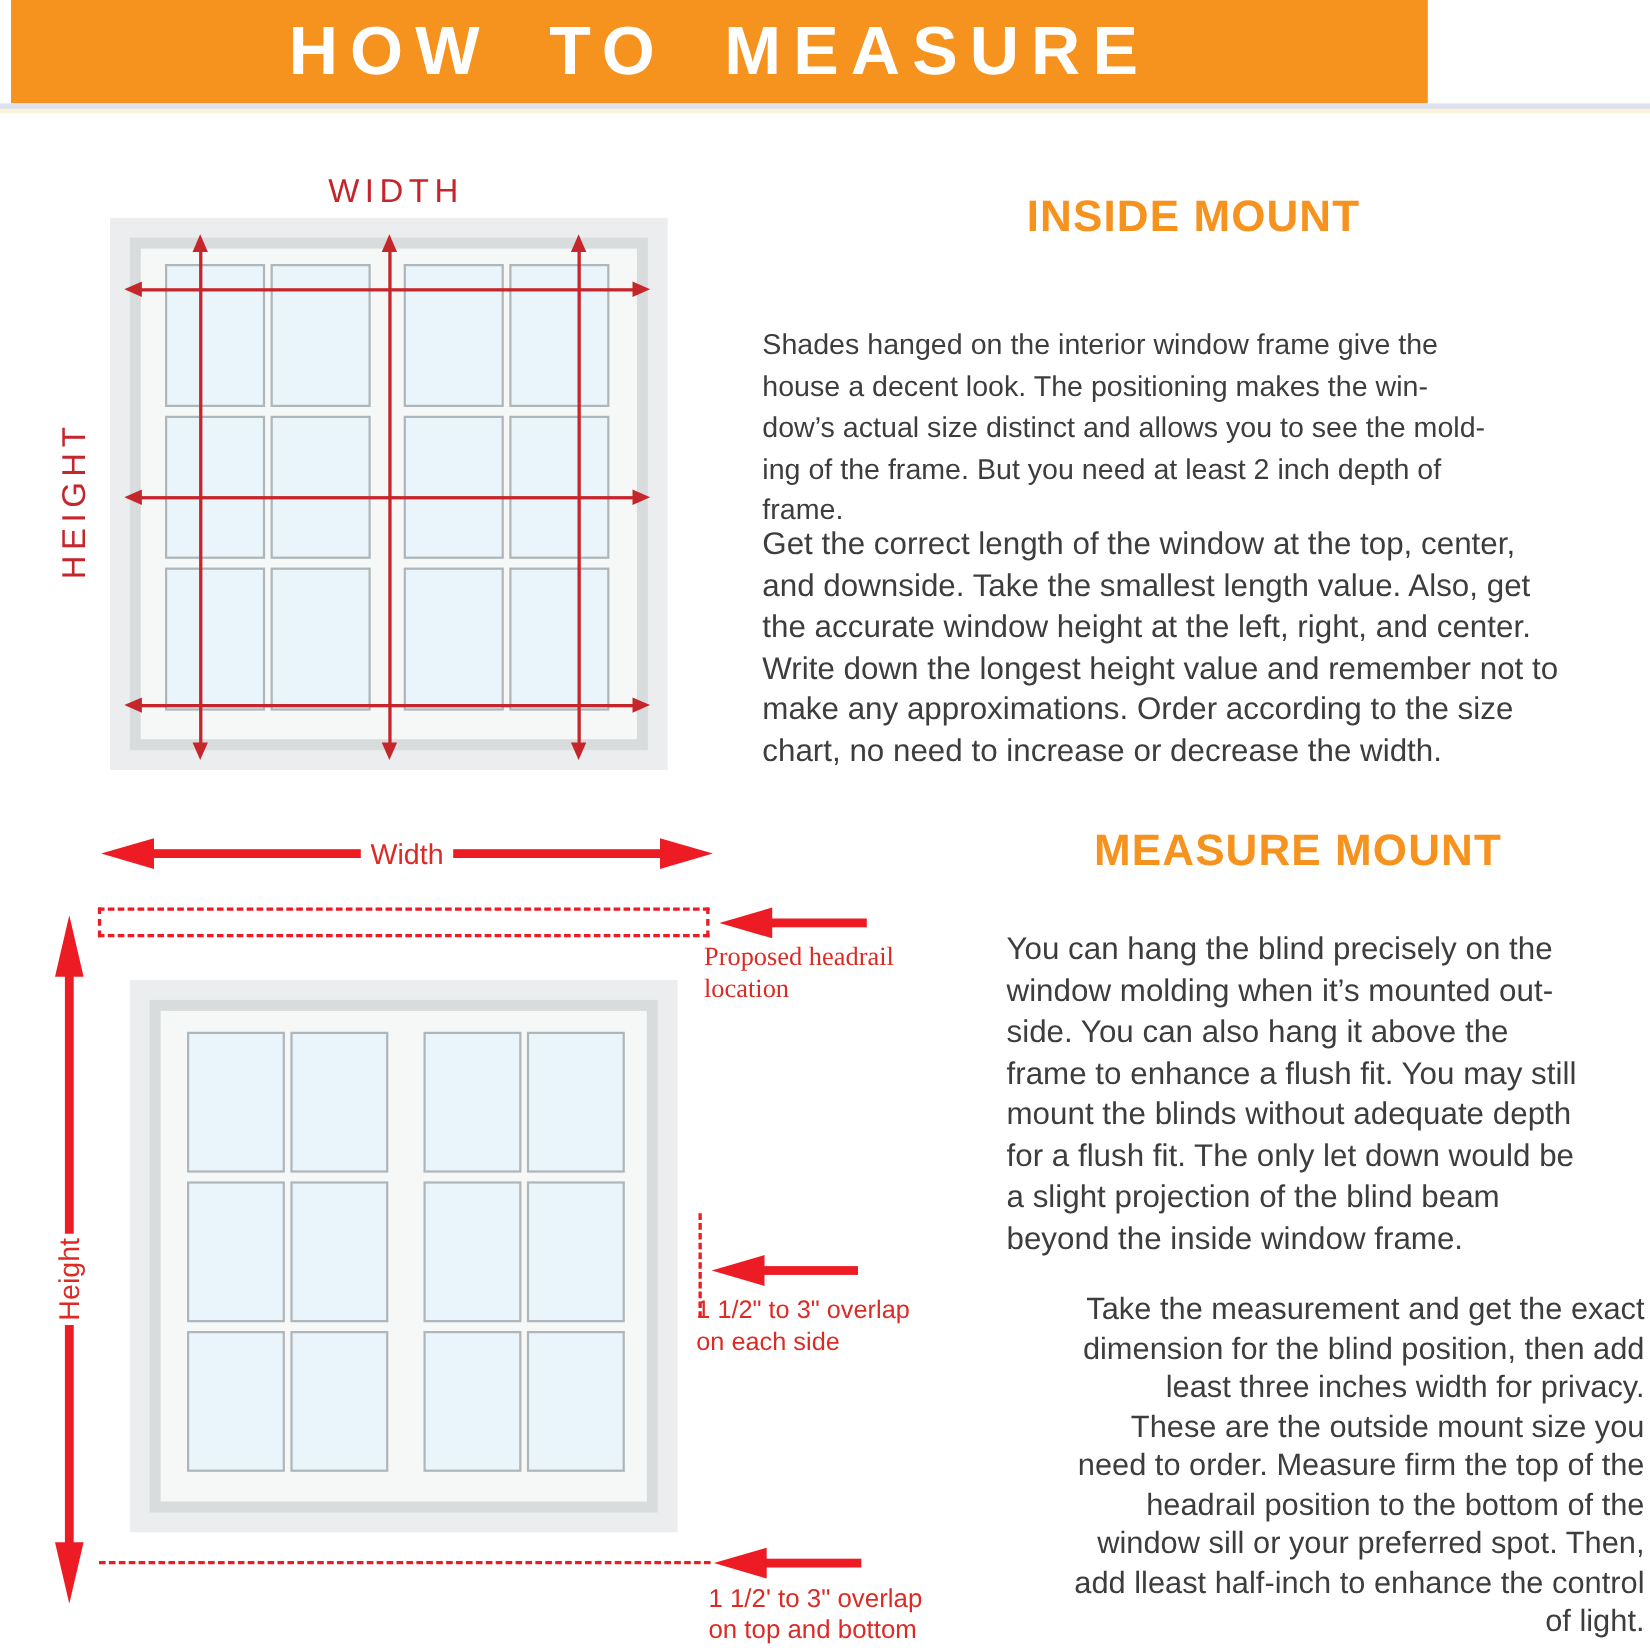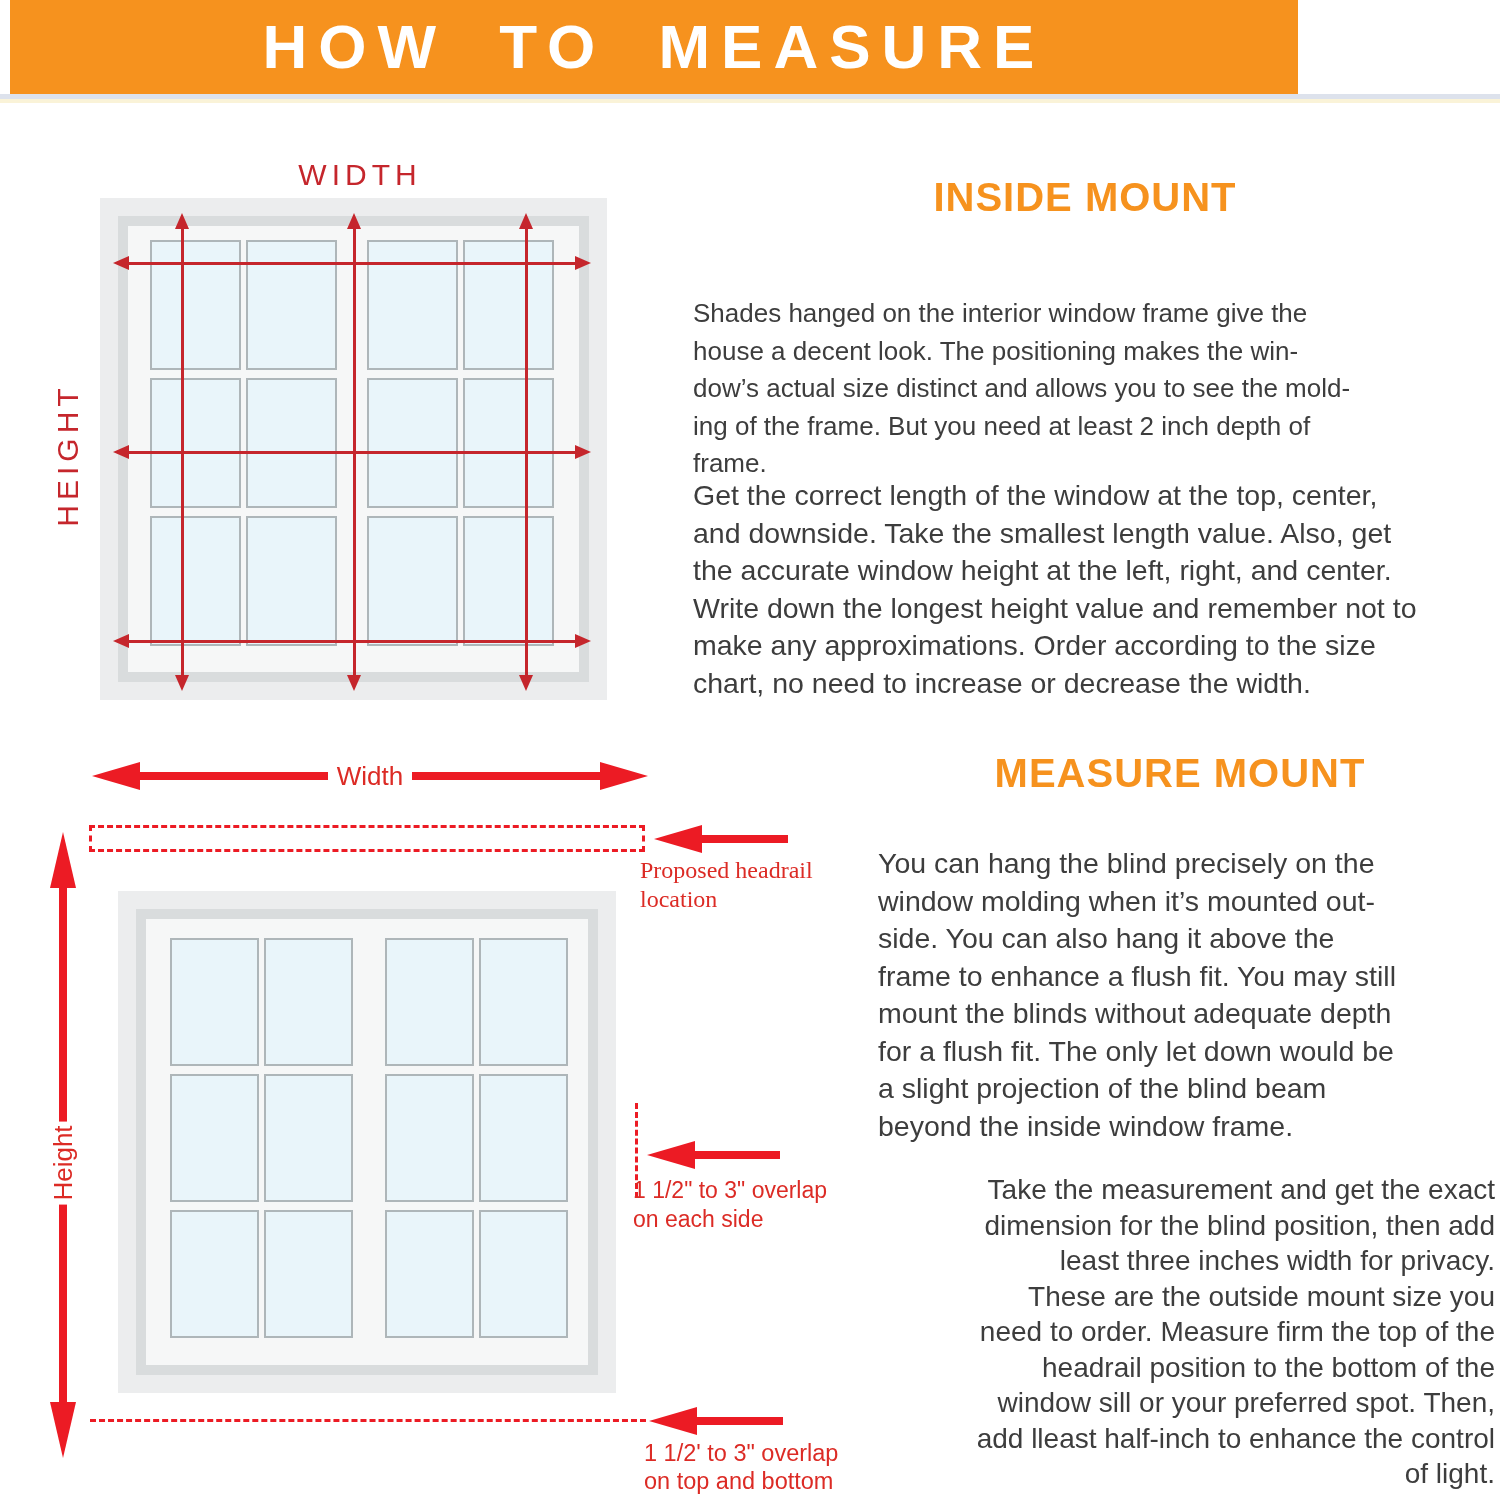--- a/index.html
+++ b/index.html
@@ -102,21 +102,21 @@
   #bottomOverlapLabel{left:644px;top:1440px;font-size:23.5px;line-height:27.5px;}
 
   
   .mount-h{font-weight:bold;color:var(--orange);font-size:40px;line-height:62px;
     text-align:center;letter-spacing:1px;}
   #insideHeading{left:735px;top:166px;width:700px;}
   #outsideHeading{left:880px;top:742px;width:600px;}
   .para{color:var(--body);}
   #insidePara1{left:693px;top:250px;width:760px;font-size:26px;line-height:37.5px;margin-top:45px;}
   #insidePara2{left:693px;top:477px;width:760px;font-size:28.5px;line-height:37.5px;}
-  #outsidePara1{left:878px;top:845px;width:580px;font-size:28.5px;line-height:37.5px;}
+  #outsidePara1{left:915px;top:845px;width:580px;font-size:28.5px;line-height:37.5px;}
   #outsidePara2{left:905px;top:1172px;width:590px;font-size:28px;line-height:35.5px;text-align:right;}
 </style>
 </head>
 <body>
 
 <div id="canvas">
 
   <div id="header" class="abs">
     <h1>HOW TO MEASURE</h1>
   </div>

